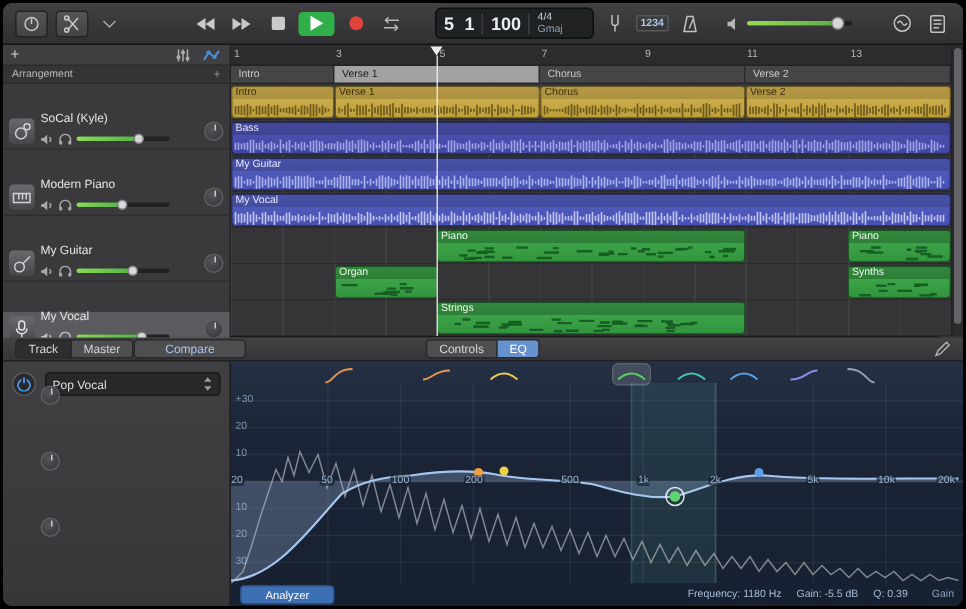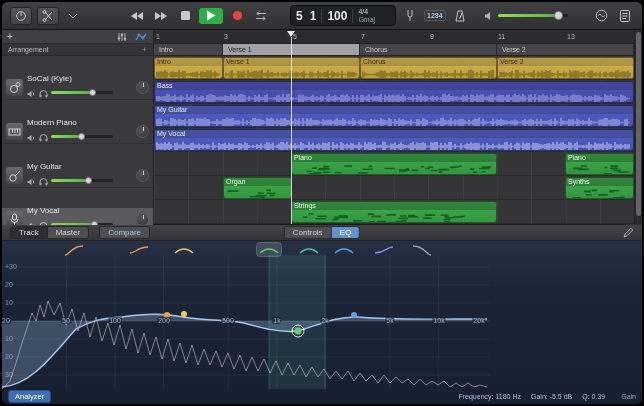--- a/index.html
+++ b/index.html
@@ -74,35 +74,35 @@
 
   
   .bottom{height:180px;border-top:1px solid #1a1a1c;border-radius:20px;}
   .bt-bar{height:16px;background:linear-gradient(#434345,#353537);border-bottom:1px solid #202022;display:flex;align-items:center;padding:0 8px;position:relative;}
   .seg{display:flex;}
   .seg button{font-size:8px;padding:1px 8px;background:#4e4e50;color:#d6d6d8;border:1px solid #28282a;border-left-width:0;}
   .seg button:first-child{border-left-width:1px;border-radius:3px 0 0 3px;}
   .seg button:last-child{border-radius:0 3px 3px 0;}
   .seg button.on{background:#2e2e30;}
   .seg button.blue{background:#6592cf;color:#fff;}
-  .cmp{margin-left:10px;font-size:8px;padding:1px 8px;background:#4e4e50;color:#a9c6ee;border:1px solid #28282a;border-radius:3px;}
+  .cmp{margin-left:0;font-size:8px;padding:1px 20px;background:#4e4e50;color:#a9c6ee;border:1px solid #28282a;border-radius:3px;}
   .ctr-seg{position:absolute;left:50%;transform:translateX(-50%);}
   .bt-pencil{margin-left:auto;background:none;border:none;display:flex;}
   .bt-content{display:flex;height:163px;}
   .preset-col{width:152px;background:linear-gradient(#403f42,#37373a);border-right:1px solid #1d1d1f;padding:7px 6px;display:flex;gap:6px;align-items:flex-start;}
   .pw{width:16px;height:16px;border-radius:50%;background:#29292b;border:1px solid #58585c;display:flex;align-items:center;justify-content:center;flex:none;}
   .preset{flex:1;height:16px;background:#28282a;border:1px solid #19191b;border-radius:3px;display:flex;align-items:center;justify-content:space-between;padding:0 4px;font-size:8px;color:#dedede;}
 
   .eq{flex:1;position:relative;background:linear-gradient(#253044 0%,#1b2537 30%,#172030 100%);overflow:hidden;}
   .band{position:absolute;top:2px;width:24px;height:13px;display:flex;align-items:center;justify-content:center;border-radius:3px;}
   .band.sel{background:rgba(255,255,255,0.14);outline:1px solid rgba(255,255,255,0.25);}
   .dbl{position:absolute;left:3px;font-size:7px;color:#7e94ac;}
   .fql{position:absolute;transform:translateX(-50%);font-size:7px;color:#9ab2cc;background:rgba(23,32,48,0.65);padding:0 1px;border-radius:2px;}
   .eq-bottom{position:absolute;left:0;right:0;bottom:0;height:16px;display:flex;align-items:center;padding:0 6px;gap:10px;font-size:7px;color:#a6bed8;}
-  .analyzer{font-size:7.5px;color:#fff;background:#3d6fb4;border:1px solid #2a4f85;border-radius:3px;padding:1px 6px;}
+  .analyzer{font-size:7.5px;color:#fff;background:#3d6fb4;border:1px solid #2a4f85;border-radius:3px;padding:1px 16px;}
   .readouts{margin-left:auto;display:flex;gap:10px;align-items:center;}
   .gain-lbl{color:#8ba3bd;margin-left:6px;}
 </style>
 </head>
 <body>
 
 <div class="window">
 
   <div class="toolbar">
     <button class="tb-btn">
@@ -498,20 +498,34 @@
         <button class="blue">EQ</button>
       </div>
       <button class="bt-pencil">
         <svg width="11" height="11">
             <path d="M1,10 L2.2,7 L8,1.2 L9.8,3 L4,8.8 Z" fill="none" stroke="#b2b2b4"></path>
           </svg>
       </button>
     </div>
 
     <div class="bt-content">
+      <div class="preset-col">
+        <button class="pw">
+          <svg width="10" height="10">
+              <path d="M3.2,2.2 a4,4 0 1 0 3.6,0" fill="none" stroke="#4a90d9" stroke-width="1.3"></path>
+              <line x1="5" y1="0.5" x2="5" y2="4.5" stroke="#4a90d9" stroke-width="1.3"></line>
+            </svg>
+        </button>
+        <div class="preset">
+          <span>Pop Vocal</span>
+          <svg width="7" height="10">
+              <path d="M3.5,0.5 L6,3.5 H1 Z M3.5,9.5 L1,6.5 H6 Z" fill="#9a9a9c"></path>
+            </svg>
+        </div>
+      </div>
 
       <div class="eq">
 
         <div class="band" style="left:60px">
             <svg width="20" height="12">
               <path d="M1,11 C6,11 7,2 19,2" stroke="#e8984a" fill="none" stroke-width="1.3"></path>
             </svg>
           </div>
         <div class="band" style="left:125px">
             <svg width="20" height="12">

